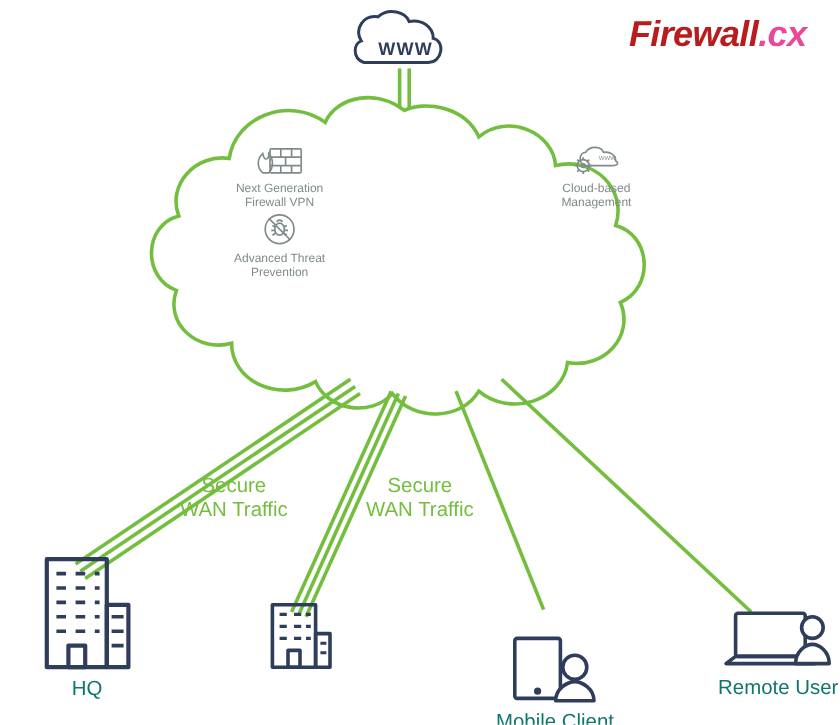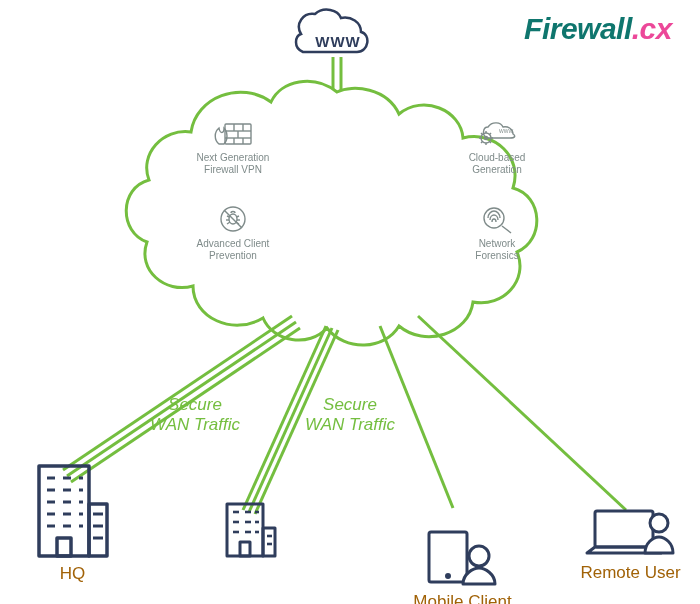--- a/index.html
+++ b/index.html
@@ -19,21 +19,21 @@
     position: absolute;
     top: 12px;
     right: 28px;
     font-family: Arial, "Segoe UI", sans-serif;
     font-size: 30px;
     font-weight: 700;
     font-style: italic;
     letter-spacing: -0.5px;
     white-space: nowrap;
   }
-  .brand .fw { color: #0f766e; }
+  .brand .fw { color: #b91c1c; }
   .brand .cx { color: #ec4899; }
 
   .www-label {
     position: absolute;
     left: 303px;
     top: 33px;
     width: 70px;
     text-align: center;
     color: #2f3d5c;
     font-weight: 700;
@@ -42,21 +42,20 @@
   }
 
   
   .cloud-content {
     position: absolute;
     left: 180px;
     top: 118px;
     width: 370px;
     display: flex;
     flex-direction: column;
-    gap: 28px;
   }
   .feat-row {
     display: flex;
     justify-content: space-between;
   }
   .feat {
     width: 106px;
     display: flex;
     flex-direction: column;
     align-items: center;
@@ -74,42 +73,41 @@
     white-space: pre-line;
   }
 
   .wan-label {
     position: absolute;
     color: #74be3f;
     font-size: 17px;
     line-height: 20px;
     text-align: center;
     white-space: pre-line;
-    font-style: italic;
   }
   #wan1 { left: 150px; top: 395px; }
   #wan2 { left: 305px; top: 395px; }
 
   .ep {
     position: absolute;
     display: flex;
     flex-direction: column;
     align-items: center;
     text-align: center;
   }
   .ep svg { margin-bottom: 4px; }
   .ep .lbl {
     font-size: 17px;
-    color: #a16207;
+    color: #0f766e;
     white-space: nowrap;
   }
   #ep-hq     { left: 20px;  top: 460px; width: 105px; }
   #ep-office { left: 198px; top: 500px; width: 105px; }
   #ep-mobile { left: 405px; top: 528px; width: 115px; }
-  #ep-user   { left: 578px; top: 505px; width: 105px; }
+  #ep-user   { left: 596px; top: 505px; width: 105px; }
 </style>
 </head>
 <body>
 
 <div class="page">
 
   <svg width="700" height="604" style="position:absolute;left:0;top:0">
 
     <line x1="333" y1="57" x2="333" y2="102" stroke="#74be3f" stroke-width="3"></line>
     <line x1="341" y1="57" x2="341" y2="102" stroke="#74be3f" stroke-width="3"></line>
@@ -185,59 +183,46 @@
               <line x1="9" y1="25" x2="9" y2="27"></line>
             <line x1="2" y1="20" x2="4" y2="20"></line>
               <line x1="14" y1="20" x2="16" y2="20"></line>
             <line x1="4" y1="15" x2="5.5" y2="16.5"></line>
               <line x1="12.5" y1="23.5" x2="14" y2="25"></line>
             <line x1="4" y1="25" x2="5.5" y2="23.5"></line>
               <line x1="12.5" y1="16.5" x2="14" y2="15"></line>
           </g>
         </svg>
         <div class="lbl">Cloud-based
-Generation</div>
+Management</div>
       </div>
     </div>
 
     <div class="feat-row">
 
       <div class="feat">
         <svg class="fi" viewBox="0 0 40 30">
           <g stroke="#7f8b8a" stroke-width="1.4" fill="none">
             <circle cx="20" cy="15" r="12"></circle>
             <line x1="11" y1="6" x2="29" y2="24"></line>
             <ellipse cx="20" cy="15" rx="4" ry="5"></ellipse>
             <line x1="14" y1="12" x2="16.5" y2="13"></line>
               <line x1="23.5" y1="13" x2="26" y2="12"></line>
             <line x1="13" y1="16" x2="16" y2="16"></line>
               <line x1="24" y1="16" x2="27" y2="16"></line>
             <line x1="14" y1="20" x2="17" y2="18"></line>
               <line x1="23" y1="18" x2="26" y2="20"></line>
             <path d="M18 9c0-2 4-2 4 0"></path>
           </g>
         </svg>
-        <div class="lbl">Advanced Client
+        <div class="lbl">Advanced Threat
 Prevention</div>
       </div>
 
 
-      <div class="feat">
-        <svg class="fi" viewBox="0 0 40 30">
-          <g stroke="#7f8b8a" stroke-width="1.4" fill="none">
-            <circle cx="17" cy="14" r="10"></circle>
-            <line x1="25" y1="22" x2="34" y2="29"></line>
-            <path d="M11 14c0-4 3-7 6-7s6 3 6 7"></path>
-            <path d="M13 16c0-3 2-5 4-5s4 2 4 5"></path>
-            <path d="M15 18c0-2 1-3 2-3s2 1 2 3"></path>
-          </g>
-        </svg>
-        <div class="lbl">Network
-Forensics</div>
-      </div>
     </div>
   </div>
 
   <div id="wan1" class="wan-label">Secure
 WAN Traffic</div>
   <div id="wan2" class="wan-label">Secure
 WAN Traffic</div>
 
   <div id="ep-hq" class="ep">
     <svg width="80" height="100" viewBox="0 0 80 100">

